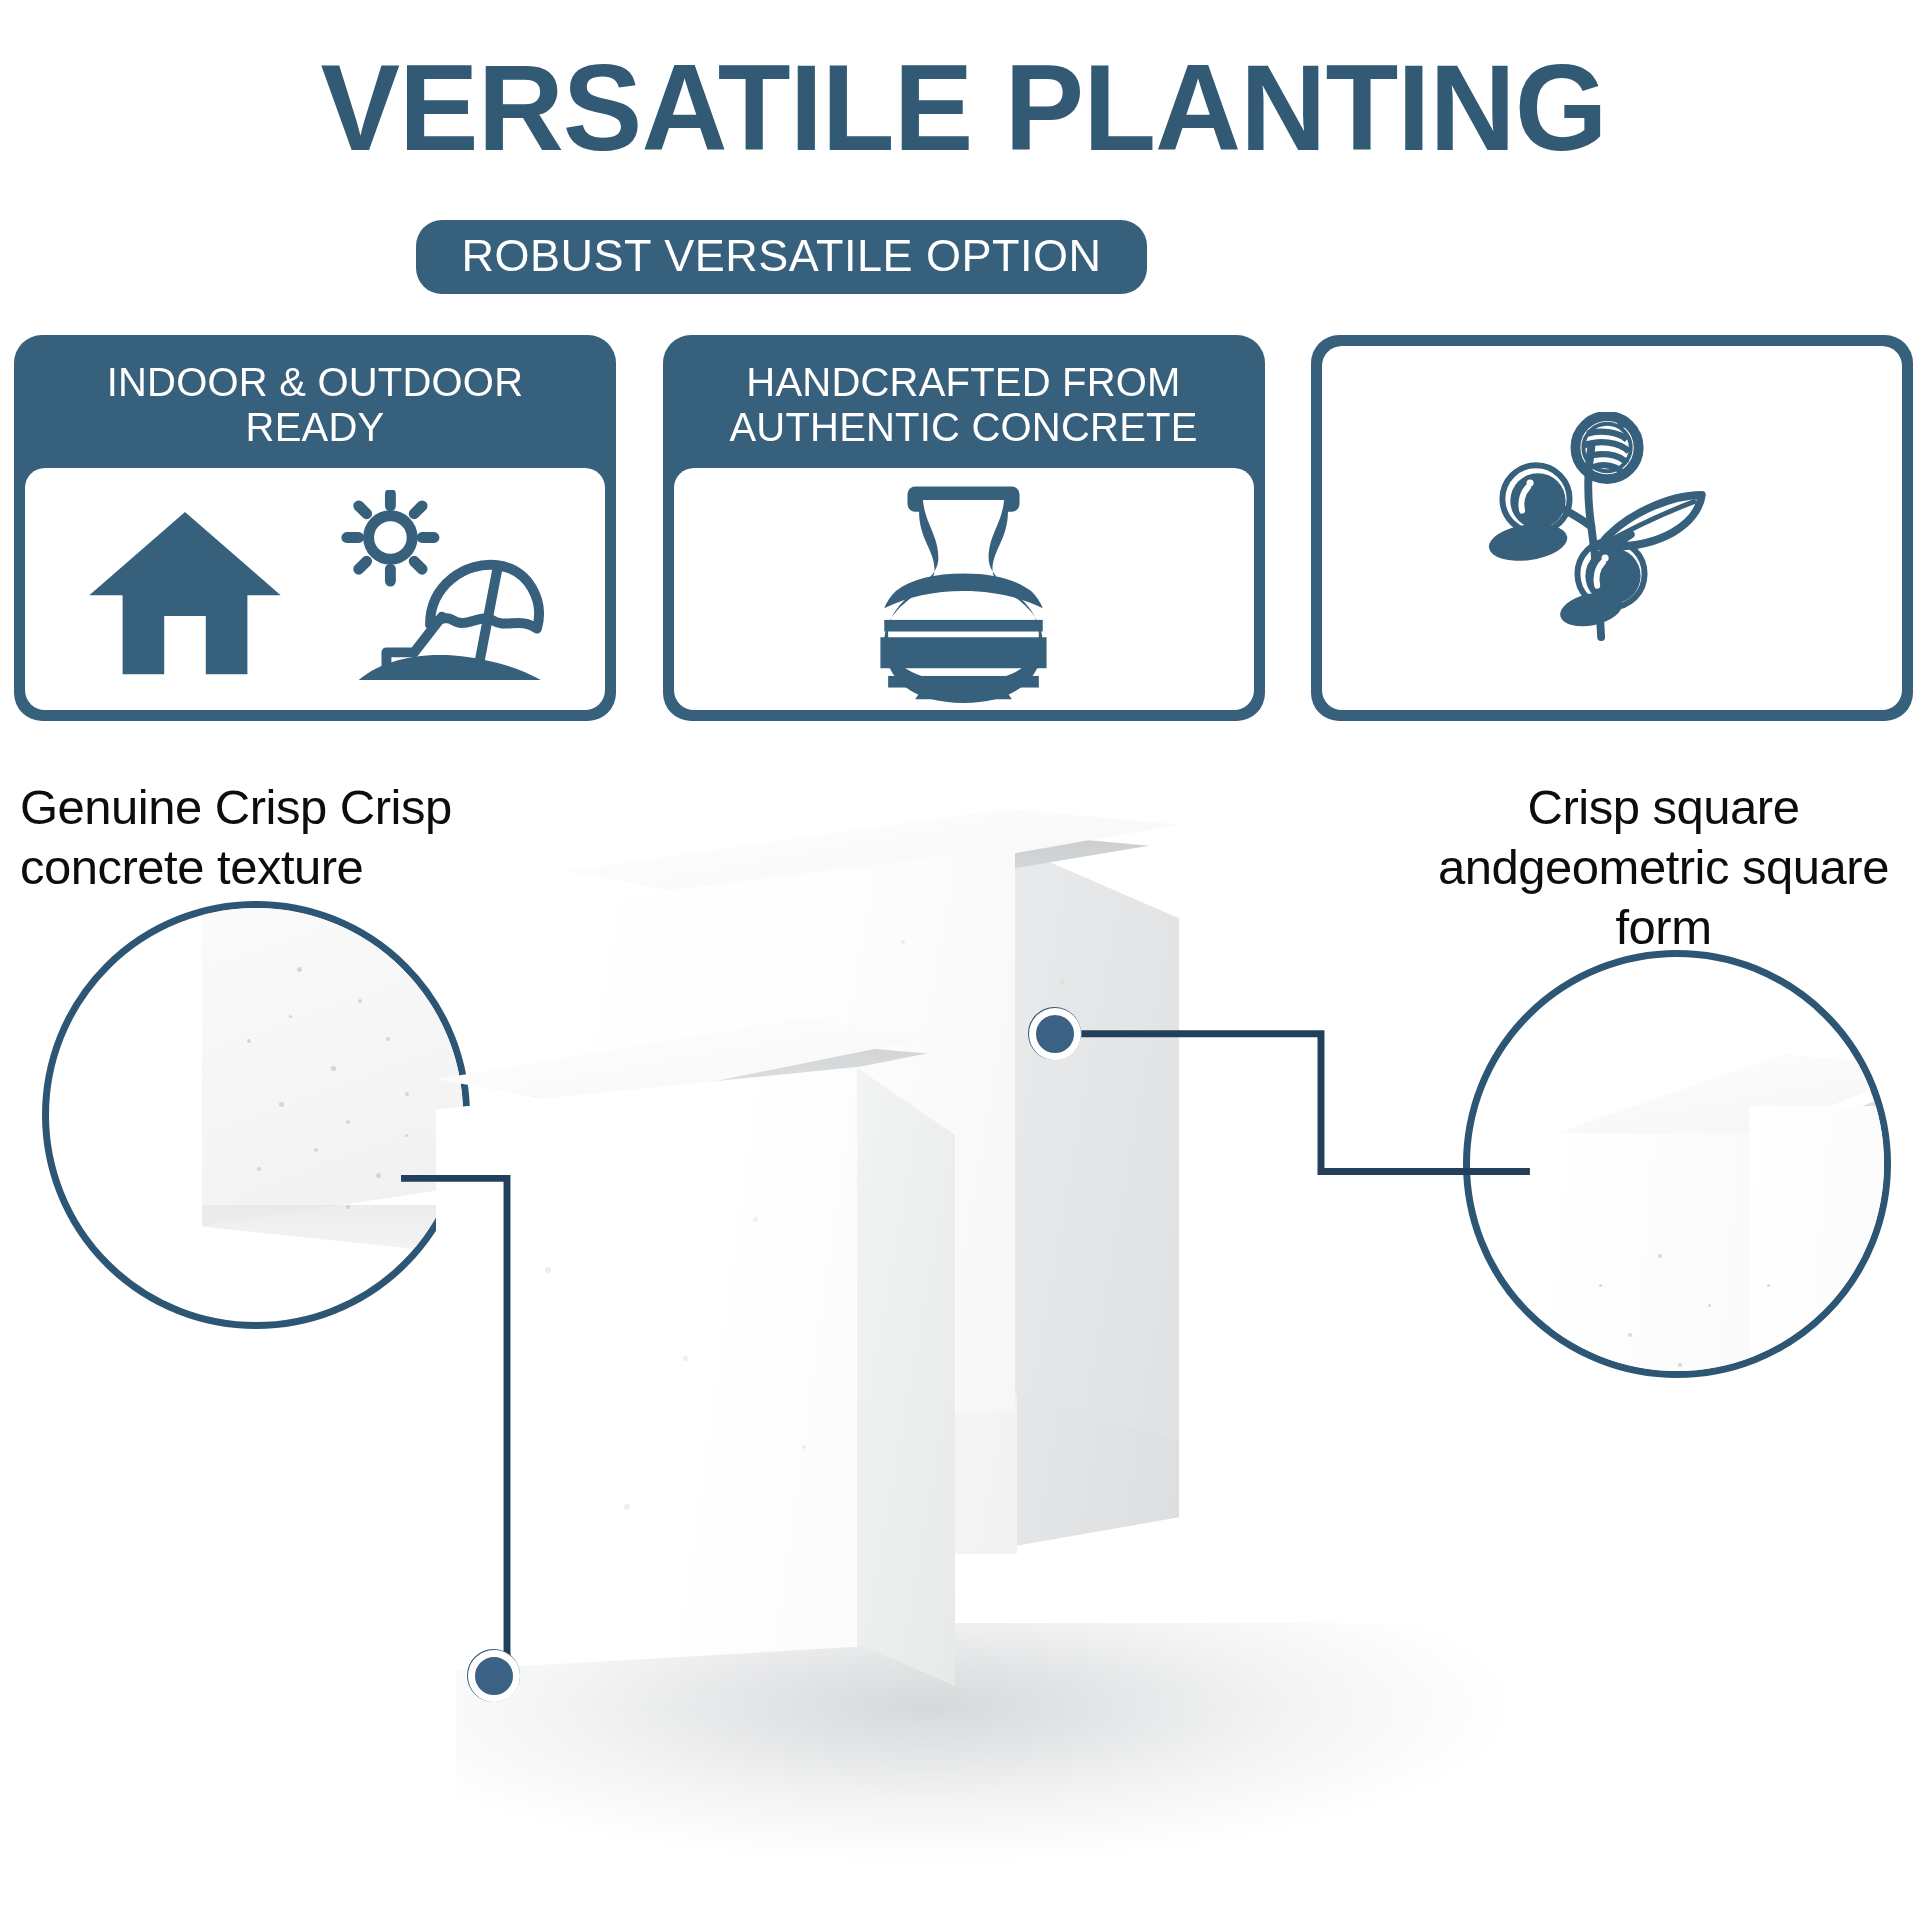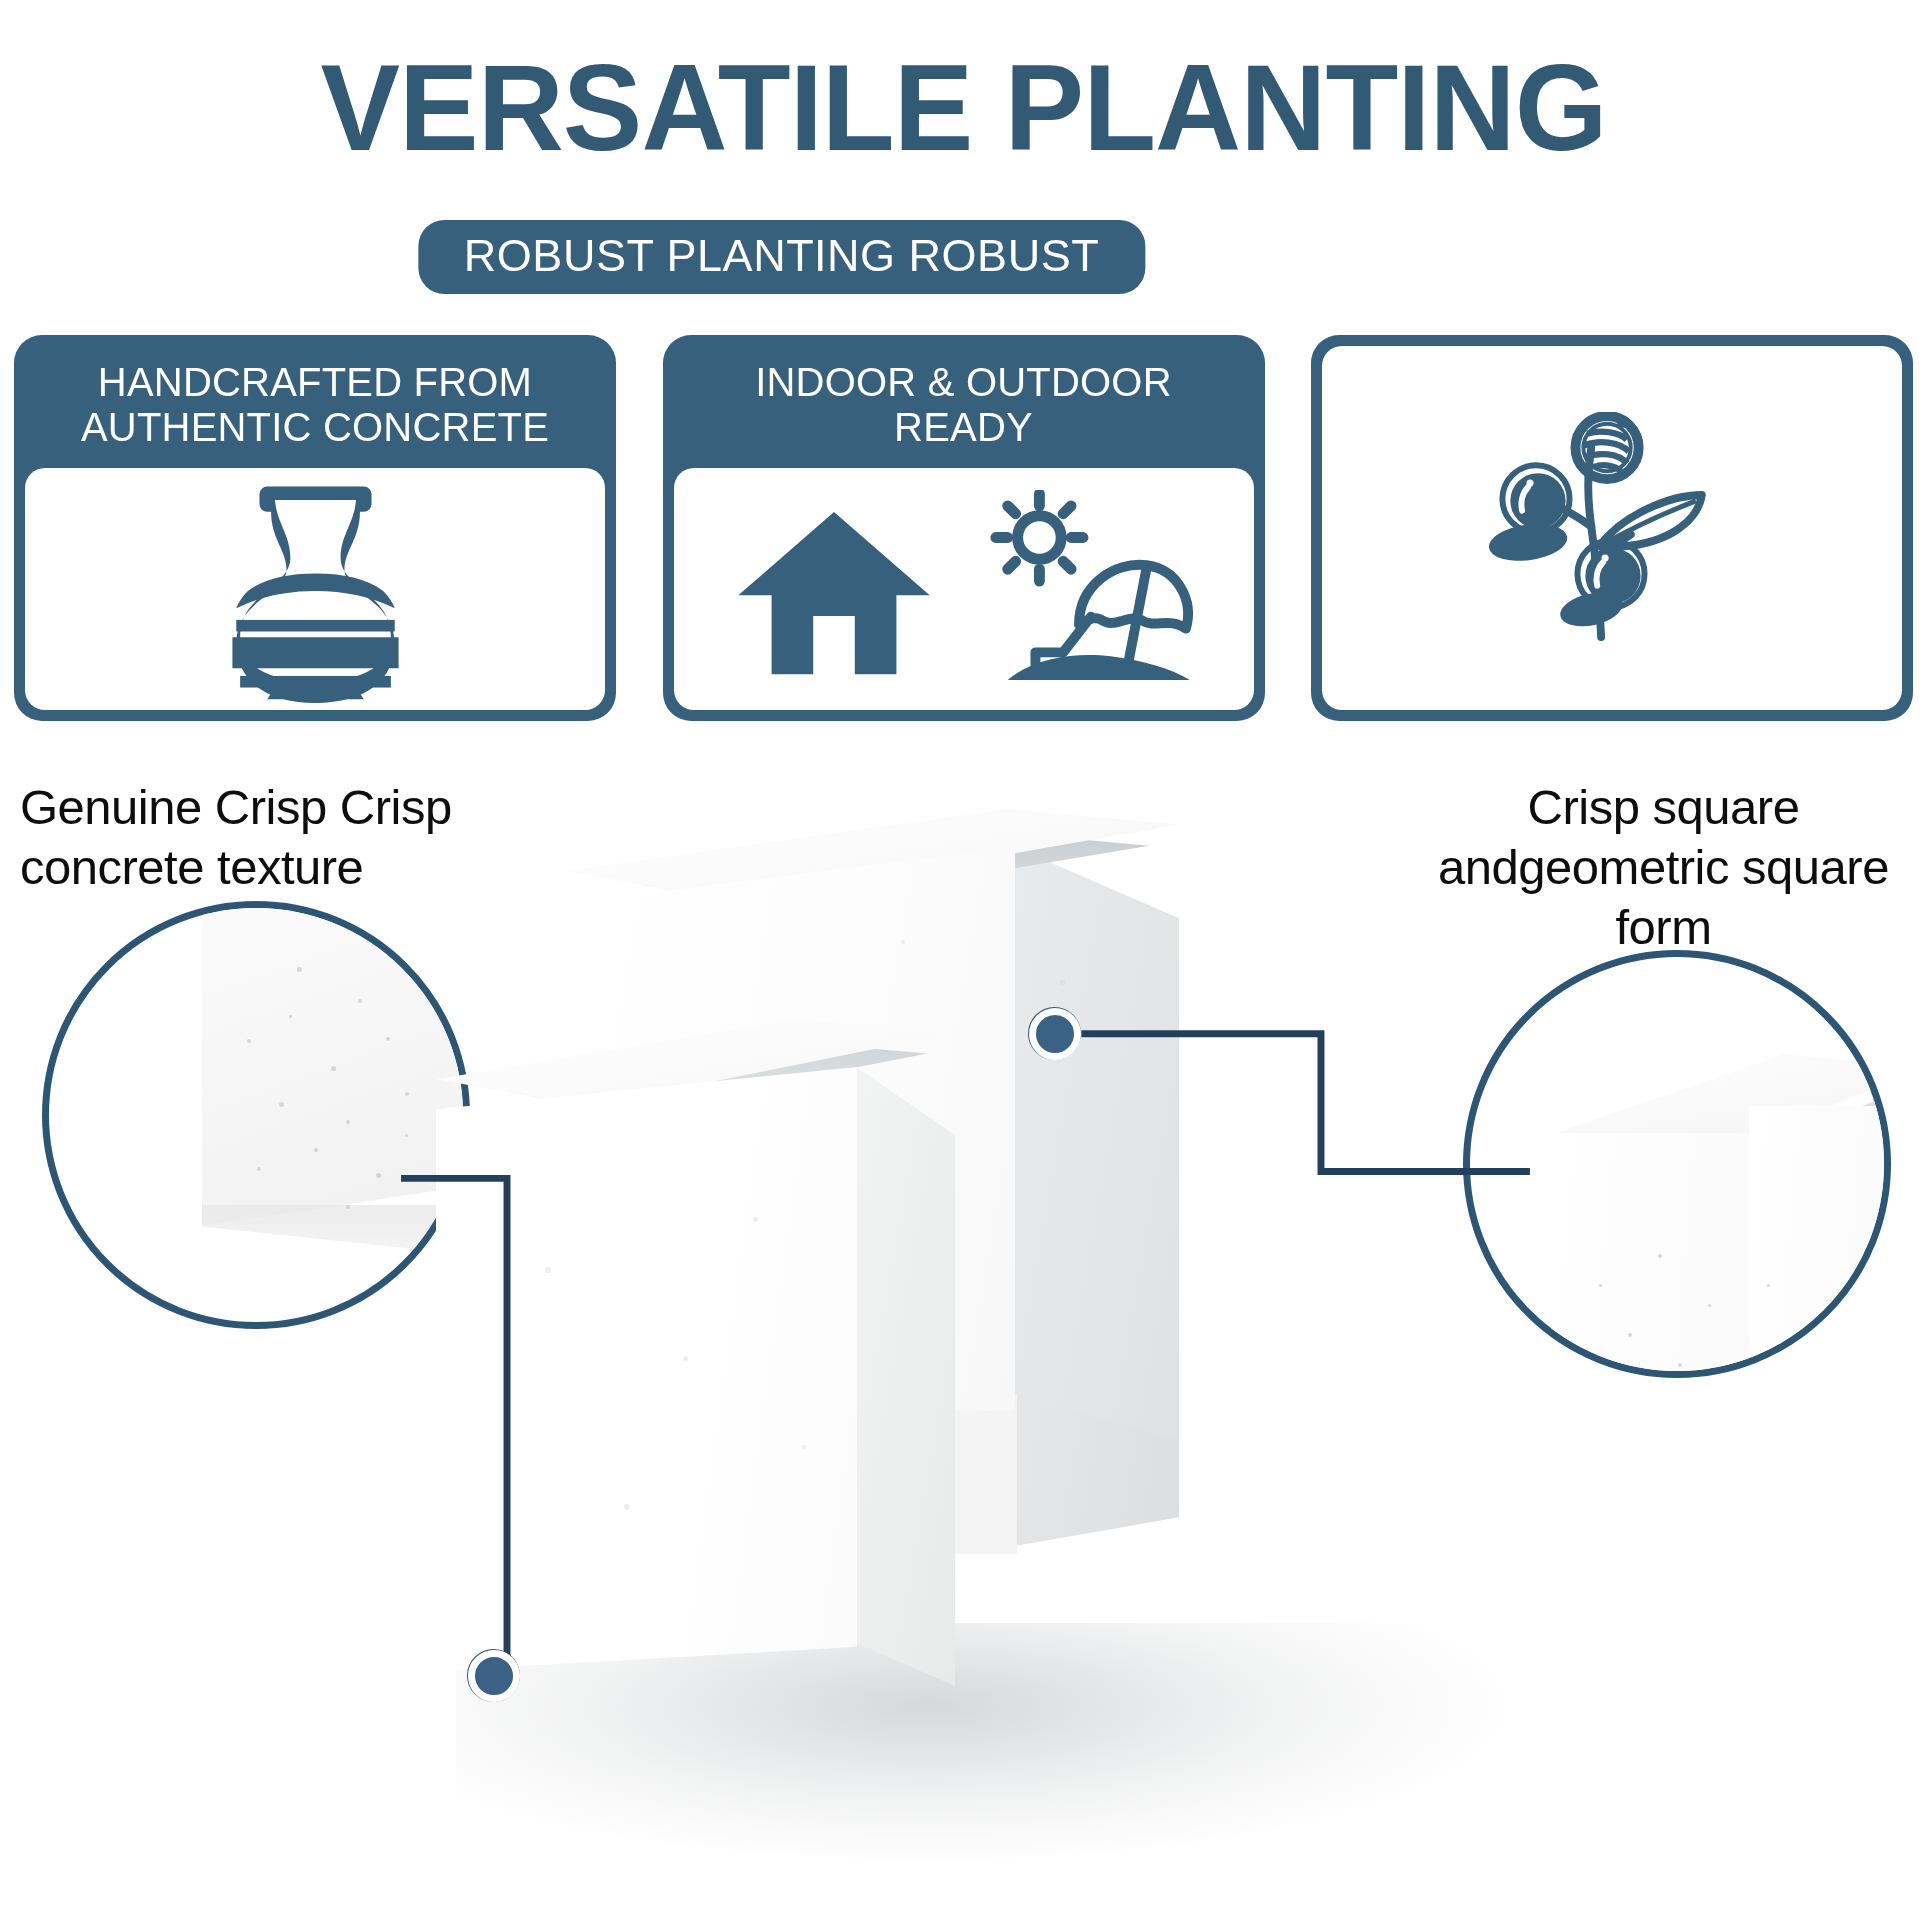--- a/index.html
+++ b/index.html
@@ -240,23 +240,57 @@
   }
 
   .tex { position: absolute; border-radius: 50%; background: #cfcfcf; opacity: .35; }
 </style>
 </head>
 <body>
 
 <div id="stage">
 
   <div class="title">VERSATILE PLANTING</div>
-  <div class="subtitle-pill">ROBUST PLANTING ROBUST</div>
+  <div class="subtitle-pill">ROBUST VERSATILE OPTION</div>
 
   <div class="cards">
+
+    <div class="card">
+      <div class="card-title">INDOOR &amp; OUTDOOR READY</div>
+      <div class="card-body">
+
+        <span>
+          <svg width="208" height="188" viewBox="0 0 100 90">
+            <path d="M50 8 L96 48 L80 48 L80 86 L60 86 L60 58 L40 58 L40 86 L20 86 L20 48 L4 48 Z" fill="#37607c"></path>
+          </svg>
+        </span>
+
+        <span>
+          <svg width="238" height="198" viewBox="0 0 120 100">
+            <g fill="none" stroke="#37607c" stroke-width="5.5" stroke-linecap="round">
+              <circle cx="40" cy="24" r="11"></circle>
+              <line x1="40" y1="2" x2="40" y2="8"></line>
+              <line x1="40" y1="40" x2="40" y2="46"></line>
+              <line x1="18" y1="24" x2="24" y2="24"></line>
+              <line x1="56" y1="24" x2="62" y2="24"></line>
+              <line x1="24" y1="8" x2="28" y2="12"></line>
+              <line x1="52" y1="36" x2="56" y2="40"></line>
+              <line x1="56" y1="8" x2="52" y2="12"></line>
+              <line x1="28" y1="36" x2="24" y2="40"></line>
+            </g>
+            <g stroke="#37607c" stroke-width="5" fill="none" stroke-linejoin="round" stroke-linecap="round">
+              <path d="M60 68 C60 48 78 36 94 38 C110 40 118 56 114 70 C106 64 98 70 92 66 C86 62 78 70 72 66 C68 63 64 66 60 68 Z"></path>
+              <line x1="94" y1="40" x2="84" y2="92"></line>
+              <path d="M38 92 L38 82 L52 82 L66 64"></path>
+            </g>
+            <path d="M24 96 C38 84 60 82 76 84 C92 86 106 90 116 96 Z" fill="#37607c"></path>
+          </svg>
+        </span>
+      </div>
+    </div>
 
     <div class="card">
       <div class="card-title">HANDCRAFTED FROM AUTHENTIC CONCRETE</div>
       <div class="card-body">
         <span>
           <svg width="213" height="228" viewBox="0 0 110 118">
             <path fill="#37607c" d="M30 6 h50 a4 4 0 0 1 4 4 v5 a4 4 0 0 1 -4 4 h-2
               c0 14 -8 20 -8 30 c0 12 26 16 26 38 c0 19 -15 31 -41 31
               c-26 0 -41 -12 -41 -31 c0 -22 26 -26 26 -38 c0 -10 -8 -16 -8 -30 h-2
               a4 4 0 0 1 -4 -4 v-5 a4 4 0 0 1 4 -4 z
@@ -267,54 +301,20 @@
             <rect x="14" y="75" width="82" height="6" fill="#37607c"></rect>
             <path fill="#37607c" d="M12 84 h86 v16 h-86 z"></path>
             <rect x="16" y="104" width="78" height="6" fill="#37607c"></rect>
             <path fill="#37607c" d="M34 110 h42 l4 6 h-50 z"></path>
           </svg>
         </span>
       </div>
     </div>
 
     <div class="card">
-      <div class="card-title">INDOOR &amp; OUTDOOR READY</div>
-      <div class="card-body">
-
-        <span>
-          <svg width="208" height="188" viewBox="0 0 100 90">
-            <path d="M50 8 L96 48 L80 48 L80 86 L60 86 L60 58 L40 58 L40 86 L20 86 L20 48 L4 48 Z" fill="#37607c"></path>
-          </svg>
-        </span>
-
-        <span>
-          <svg width="238" height="198" viewBox="0 0 120 100">
-            <g fill="none" stroke="#37607c" stroke-width="5.5" stroke-linecap="round">
-              <circle cx="40" cy="24" r="11"></circle>
-              <line x1="40" y1="2" x2="40" y2="8"></line>
-              <line x1="40" y1="40" x2="40" y2="46"></line>
-              <line x1="18" y1="24" x2="24" y2="24"></line>
-              <line x1="56" y1="24" x2="62" y2="24"></line>
-              <line x1="24" y1="8" x2="28" y2="12"></line>
-              <line x1="52" y1="36" x2="56" y2="40"></line>
-              <line x1="56" y1="8" x2="52" y2="12"></line>
-              <line x1="28" y1="36" x2="24" y2="40"></line>
-            </g>
-            <g stroke="#37607c" stroke-width="5" fill="none" stroke-linejoin="round" stroke-linecap="round">
-              <path d="M60 68 C60 48 78 36 94 38 C110 40 118 56 114 70 C106 64 98 70 92 66 C86 62 78 70 72 66 C68 63 64 66 60 68 Z"></path>
-              <line x1="94" y1="40" x2="84" y2="92"></line>
-              <path d="M38 92 L38 82 L52 82 L66 64"></path>
-            </g>
-            <path d="M24 96 C38 84 60 82 76 84 C92 86 106 90 116 96 Z" fill="#37607c"></path>
-          </svg>
-        </span>
-      </div>
-    </div>
-
-    <div class="card">
       <div class="card-body">
         <span>
           <svg width="248" height="233" viewBox="0 0 125 118">
             <g stroke="#37607c" stroke-width="4" fill="none" stroke-linecap="round">
               <path d="M57 114 C56 92 54 72 52 58 C50 44 50 30 52 18"></path>
               <path d="M52 58 C44 52 36 48 28 44"></path>
               <path d="M54 74 C60 70 66 66 72 62"></path>
             </g>
 
             <g>

